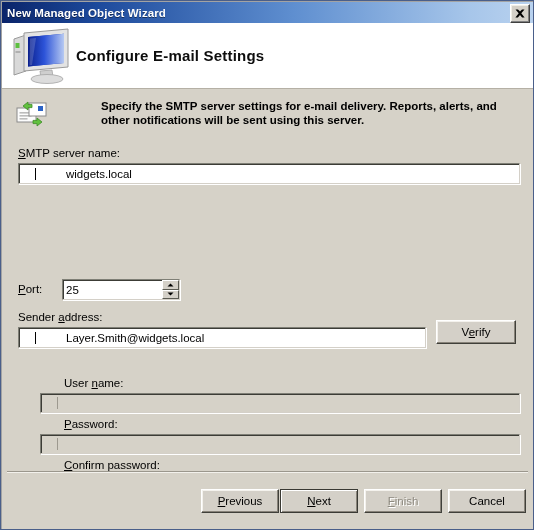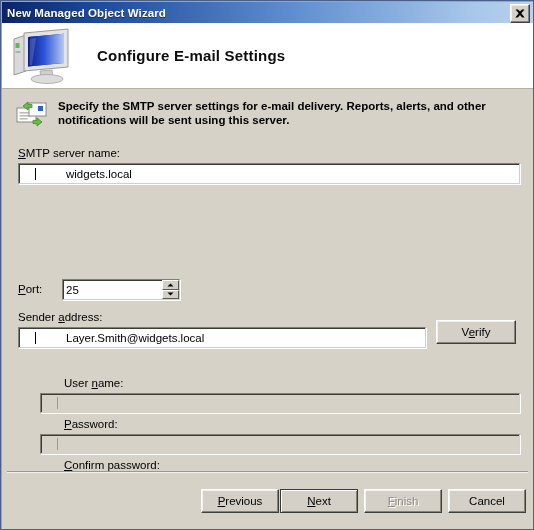--- a/index.html
+++ b/index.html
@@ -71,21 +71,21 @@
     display: flex;
     align-items: center;
   }
   #banner-icon {
     margin-left: 8px;
     width: 64px;
     height: 58px;
     flex: none;
   }
   #banner-title {
-    margin-left: 23px;
+    margin-left: 2px;
     font-size: 15px;
     font-weight: bold;
     color: #0d0d0d;
     letter-spacing: 0.2px;
   }
 
   
   #body {
     position: absolute;
     left: 1px; top: 88px;
@@ -94,20 +94,21 @@
     background: #d6d2c8;
   }
 
   
   #instruction {
     position: absolute;
     left: 14px; top: 10px;
     width: 505px;
     display: flex;
     align-items: flex-start;
+    gap: 43px;
   }
   #instruction-icon { width: 32px; height: 30px; flex: none; margin-top: 1px; }
   #instruction-text {
     margin-left: 10px;
     font-weight: bold;
     font-size: 11.5px;
     color: #000000;
     line-height: 14px;
     width: 455px;
   }

